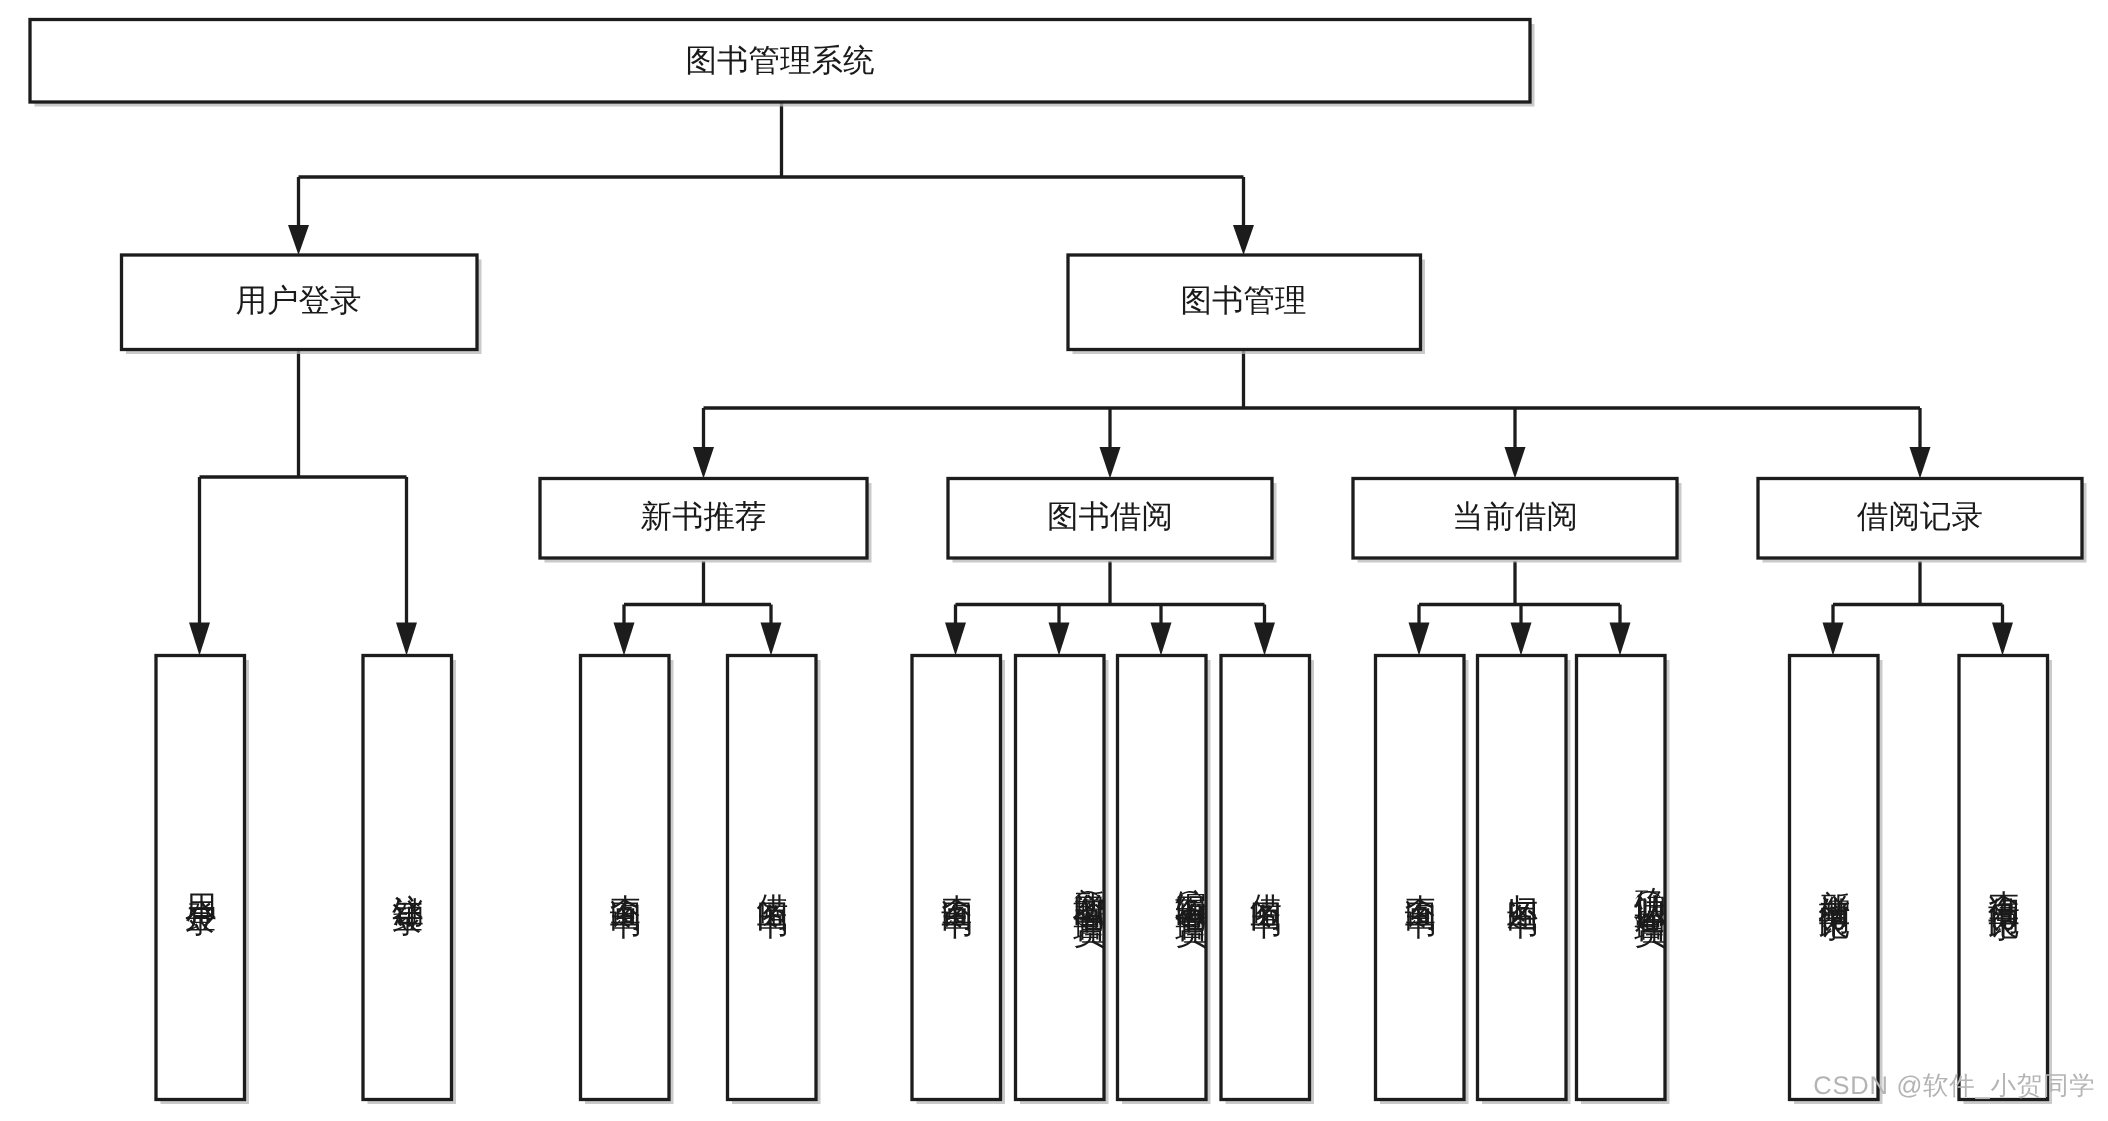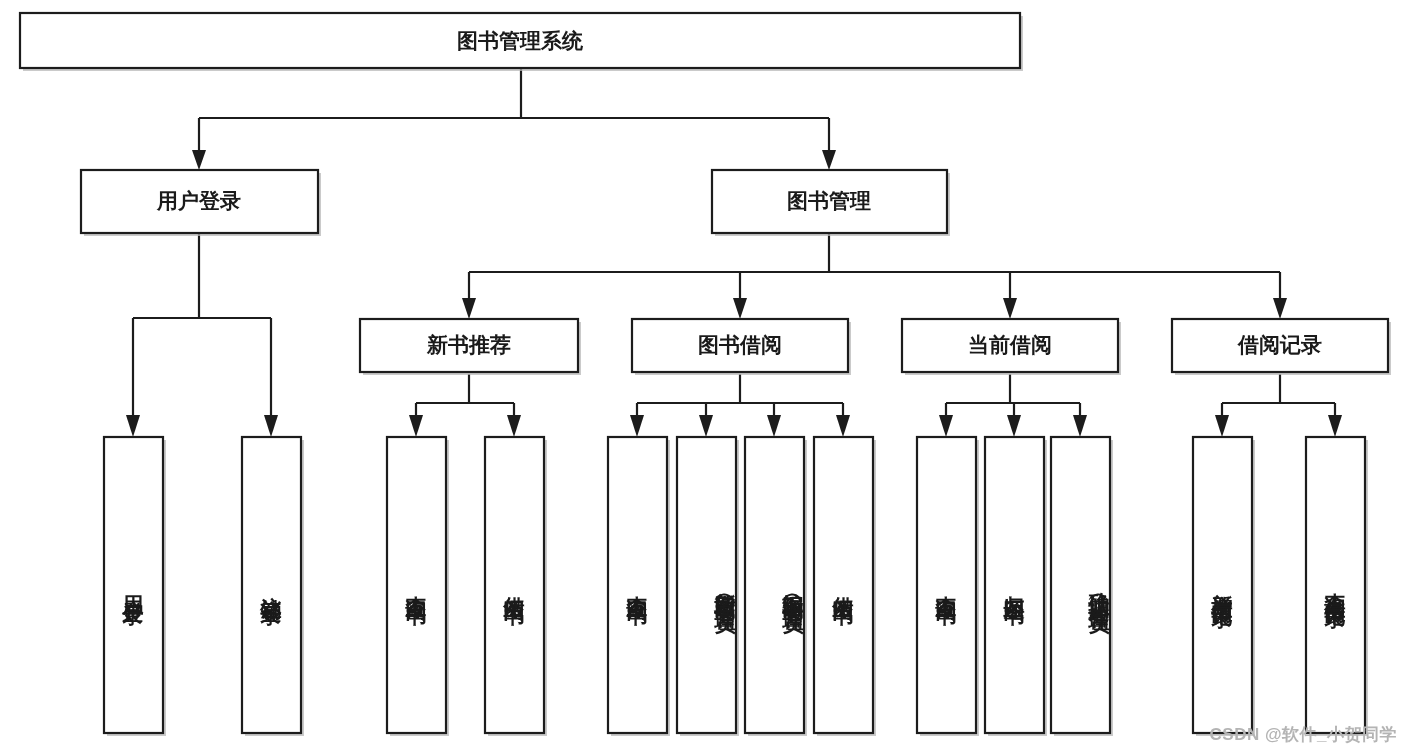--- a/index.html
+++ b/index.html
@@ -11,21 +11,20 @@
     width: 1405px;
     height: 747px;
     font-family: "Liberation Sans", "DejaVu Sans", sans-serif;
     overflow: hidden;
   }
   #diagram-root {
     position: relative;
     width: 1405px;
     height: 747px;
     background: #ffffff;
-    font-weight: bold;
   }
   svg.diagram-canvas {
     position: absolute;
     left: 0;
     top: 0;
     width: 1405px;
     height: 747px;
   }
   .node-box {
     fill: #ffffff;
@@ -62,21 +61,21 @@
     line-height: 1.0;
     color: #1a1a1a;
     letter-spacing: 3px;
     white-space: nowrap;
     text-align: center;
     pointer-events: none;
   }
   .watermark {
     position: absolute;
     right: 8px;
-    bottom: 1px;
+    bottom: 12px;
     font-family: "Liberation Sans", "DejaVu Sans", sans-serif;
     font-size: 17px;
     color: #b4b4b4;
     white-space: nowrap;
     letter-spacing: 0.5px;
   }
 </style>
 </head>
 <body>
 

